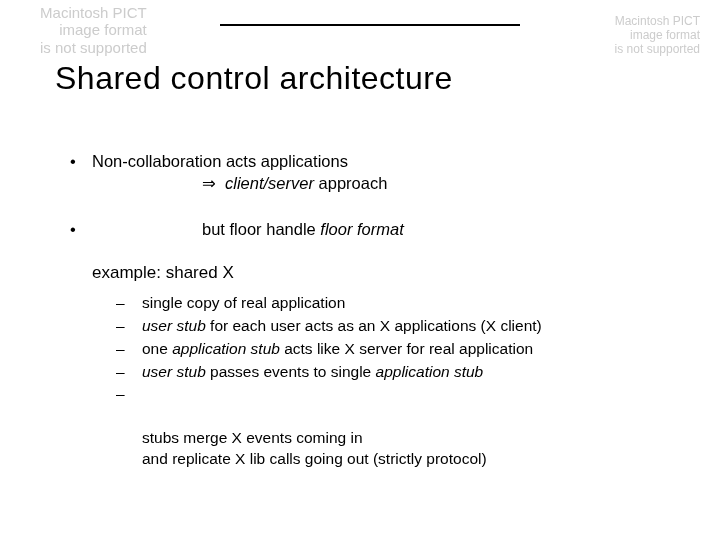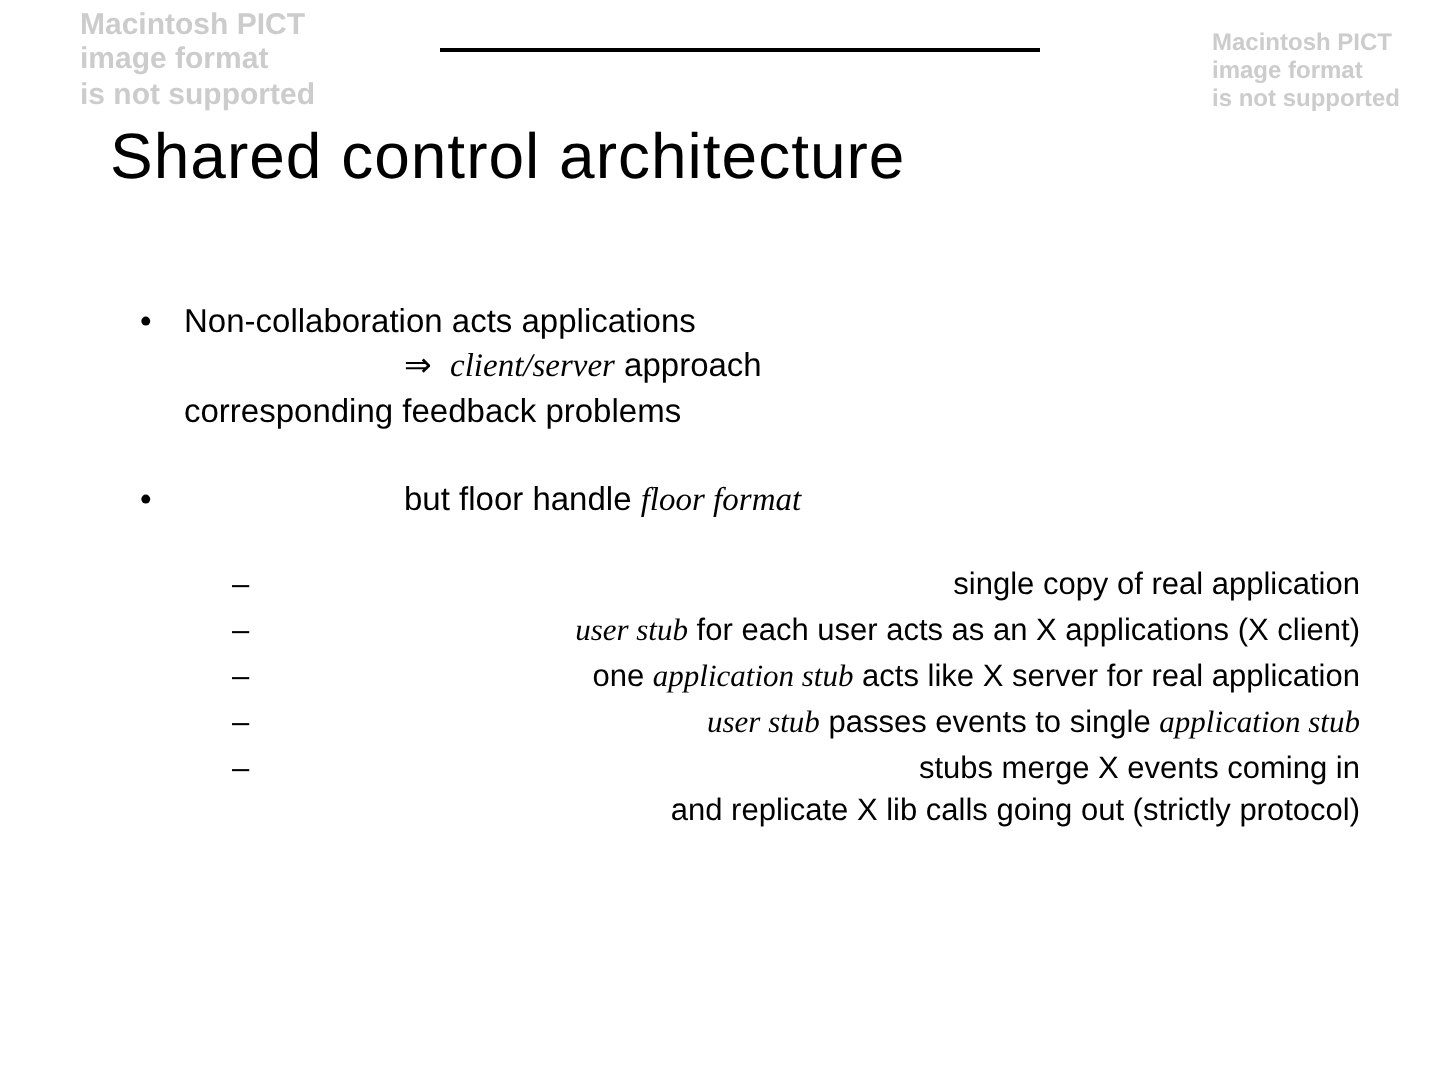--- a/index.html
+++ b/index.html
@@ -1,33 +1,33 @@
 <!DOCTYPE html>
 <html><head>
 <meta charset="utf-8">
 <style>
   * { margin: 0; padding: 0; box-sizing: border-box; }
   html, body { width: 720px; height: 540px; background: #fff; font-family: "Comic Sans MS", "Comic Sans", cursive, sans-serif; color: #000; }
   .slide { position: relative; width: 720px; height: 540px; }
   .hr-top { position: absolute; top: 24px; left: 220px; width: 300px; height: 2px; background: #000; }
-  .pict-ghost { position: absolute; font-family: Arial, Helvetica, sans-serif; font-weight: 700; color: #ccc; text-align: left; line-height: 1.15; user-select: none; }
+  .pict-ghost { position: absolute; font-family: Arial, Helvetica, sans-serif; font-weight: 400; color: #ccc; text-align: right; line-height: 1.15; user-select: none; }
   .pict-ghost.left { top: 4px; left: 40px; font-size: 15px; }
   .pict-ghost.right { top: 15px; right: 20px; font-size: 12px; }
   .title { position: absolute; top: 60px; left: 55px; font-size: 32px; letter-spacing: 0.5px; }
   .content { position: absolute; top: 150px; left: 70px; right: 40px; font-size: 16.5px; line-height: 1.35; }
   .b1 { display: flex; margin-bottom: 22px; }
   .b1 .dot { width: 22px; flex: 0 0 22px; }
   .b1 .body { flex: 1; }
   .indent-line { padding-left: 110px; }
   .example-head { margin: 18px 0 8px 22px; font-size: 17px; }
   .sub { display: flex; margin-left: 46px; font-size: 15.5px; line-height: 1.35; margin-bottom: 2px; }
   .sub .dash { width: 26px; flex: 0 0 26px; }
-  .sub .body { flex: 1; text-align: right; }
+  .sub .body { flex: 1; }
   .arrow { font-family: "Times New Roman", serif; }
-  i { font-style: italic; font-family: Liberation Serif, serif; }
+  i { font-style: italic; }
 </style>
 </head>
 <body>
 
 <div class="slide">
 
   <div class="hr-top"></div>
 
   <div class="pict-ghost left">
     <div>Macintosh PICT</div>
@@ -46,33 +46,33 @@
   <div class="content">
 
     <div class="b1">
       <div class="dot">•</div>
       <div class="body">
         <div>Non-collaboration acts applications</div>
         <div class="indent-line">
           <span class="arrow">⇒</span>
           &nbsp;<i>client/server</i><span> approach</span>
         </div>
-        <div>corresponding feedback problems</div>
       </div>
     </div>
 
     <div class="b1">
       <div class="dot">•</div>
       <div class="body">
         <div class="indent-line">
           <span>but floor handle </span><i>floor format</i>
         </div>
       </div>
     </div>
 
+    <div class="example-head">example: shared X</div>
 
     <div class="sub">
       <div class="dash">–</div>
       <div class="body">single copy of real application</div>
     </div>
 
     <div class="sub">
       <div class="dash">–</div>
       <div class="body">
         <i>user stub</i><span> for each user acts as an X applications (X client)</span>
@@ -88,18 +88,18 @@
 
     <div class="sub">
       <div class="dash">–</div>
       <div class="body">
         <i>user stub</i><span> passes events to single </span><i>application stub</i>
       </div>
     </div>
 
     <div class="sub">
       <div class="dash">–</div>
-      <div class="body" style="white-space:pre-line;">stubs merge X events coming in
+      <div class="body" style="white-space:pre-line;margin-top:44px;">stubs merge X events coming in
 and replicate X lib calls going out (strictly protocol)</div>
     </div>
 
   </div>
 </div>
 
 </body></html>

